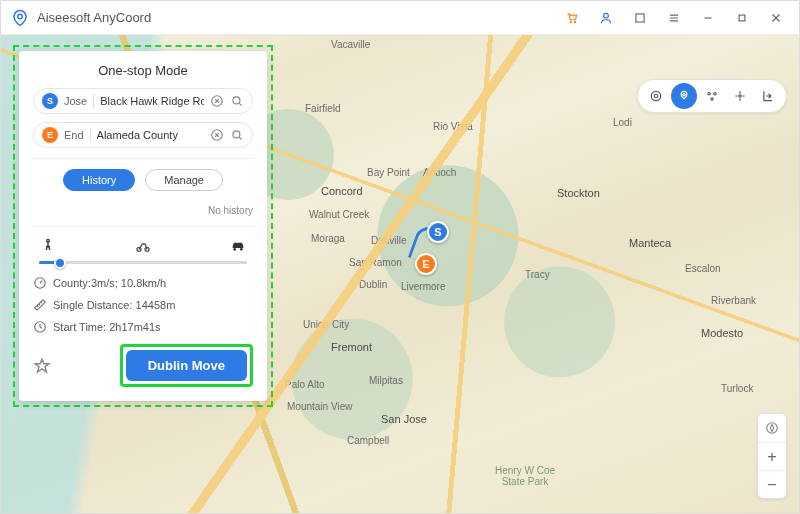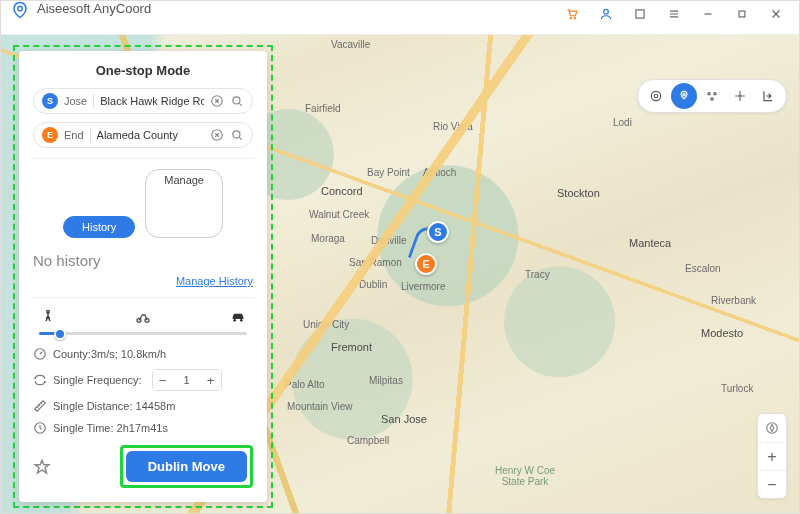--- a/index.html
+++ b/index.html
@@ -1,19 +1,19 @@
 <!DOCTYPE html>
 <html><head>
 <meta charset="utf-8">
 <style>
   * { box-sizing: border-box; margin: 0; padding: 0; font-family: -apple-system, Segoe UI, Arial, sans-serif; }
   body { width: 800px; height: 514px; background: #fff; border: 1px solid #ddd; position: relative; overflow: hidden; }
 
   
-  .titlebar { height: 34px; display: flex; padding: 0 10px; gap: 8px; background: #fff; border-bottom: 1px solid #eee; }
+  .titlebar { height: 34px; display: flex; align-items: center; padding: 0 10px; gap: 8px; background: #fff; border-bottom: 1px solid #eee; }
   .titlebar .logo { width: 18px; height: 18px; }
   .titlebar .title { font-size: 13px; color: #555; flex: 0 0 auto; }
   .titlebar .spacer { flex: 1; }
   .tb-btn { width: 26px; height: 26px; display: flex; align-items: center; justify-content: center; cursor: pointer; color: #666; border-radius: 4px; }
   .tb-btn svg { width: 14px; height: 14px; }
 
   
   .map { position: absolute; top: 34px; left: 0; right: 0; bottom: 0; background:
     linear-gradient(160deg, #f6f3e7 0%, #ece6cc 18%, #f3eed9 35%, #eae3c8 55%, #f1ecd6 75%, #ece5ca 100%);
     overflow: hidden; }
@@ -45,39 +45,39 @@
   .mode-btn svg { width: 14px; height: 14px; }
 
   
   .zoom { position: absolute; right: 12px; bottom: 14px; width: 30px; background: #fff; border: 1px solid #e0e0e0; border-radius: 6px; box-shadow: 0 1px 3px rgba(0,0,0,0.08); }
   .zoom div { height: 28px; display: flex; align-items: center; justify-content: center; color: #666; cursor: pointer; }
   .zoom div + div { border-top: 1px solid #eee; }
 
   
   .panel-wrap { position: absolute; top: 44px; left: 12px; width: 260px; border: 2px dashed #22d43b; padding: 4px; }
   .panel { background: #fff; border-radius: 4px; box-shadow: 0 2px 8px rgba(0,0,0,0.15); padding: 12px 14px 14px; }
-  .panel h3 { font-size: 13px; font-weight: 700; text-align: center; color: #333; margin-bottom: 10px; }
+  .panel h3 { font-size: 13px; font-weight: 400; text-align: center; color: #333; margin-bottom: 10px; }
 
   .loc-row { display: flex; align-items: center; gap: 6px; border: 1px solid #e5e5e5; border-radius: 16px; padding: 4px 8px; margin-bottom: 8px; }
   .loc-row .badge { width: 16px; height: 16px; border-radius: 50%; display: flex; align-items: center; justify-content: center; font-size: 9px; font-weight: bold; color: #fff; flex: 0 0 auto; }
   .loc-row .badge.s { background: #2f7be5; }
   .loc-row .badge.e { background: #ff7a1a; }
   .loc-row .lbl { font-size: 11px; color: #666; flex: 0 0 auto; }
   .loc-row .sep { width: 1px; height: 14px; background: #ddd; }
   .loc-row input { flex: 1; border: none; outline: none; font-size: 11px; color: #333; min-width: 0; }
   .loc-row .icn { width: 14px; height: 14px; color: #888; cursor: pointer; flex: 0 0 auto; }
 
   .divider { height: 1px; background: #eee; margin: 10px -2px; }
 
   .pills { display: flex; justify-content: center; gap: 10px; margin-top: 6px; }
   .pill { padding: 4px 18px; border-radius: 14px; font-size: 11px; border: 1px solid #ccc; cursor: pointer; }
-  .pill.active { background: #2f7be5; color: #fff; border-color: #2f7be5; margin-top: 47px; }
+  .pill.active { background: #2f7be5; color: #fff; border-color: #2f7be5; }
   .pill.inactive { background: #fff; color: #444; }
 
-  .nohist { text-align: left; font-size: 15px; color: #888; margin: 14px 0 6px; }
+  .nohist { text-align: right; font-size: 10px; color: #888; margin: 14px 0 6px; }
   .manage { text-align: right; font-size: 11px; color: #2f7be5; text-decoration: underline; cursor: pointer; margin-bottom: 8px; }
 
   .speed-modes { display: flex; justify-content: space-between; padding: 0 6px; margin-top: 6px; }
   .speed-modes span { width: 18px; height: 18px; display: flex; align-items: center; justify-content: center; color: #555; cursor: pointer; }
   .slider-track { position: relative; height: 3px; background: #d9d9d9; border-radius: 2px; margin: 6px 6px 12px; }
   .slider-fill  { position: absolute; height: 100%; background: #2f7be5; border-radius: 2px; }
   .slider-thumb { position: absolute; top: 50%; width: 12px; height: 12px; background: #2f7be5; border: 2px solid #fff; border-radius: 50%; transform: translate(-50%, -50%); box-shadow: 0 1px 2px rgba(0,0,0,0.3); }
 
   .info-row { display: flex; align-items: center; gap: 6px; font-size: 11px; color: #555; margin: 8px 0; }
   .info-row .icn { width: 14px; height: 14px; color: #777; flex: 0 0 auto; }
@@ -263,21 +263,20 @@
           </svg></span>
     </div>
 
     <div class="divider"></div>
 
     <div class="pills">
       <span class="pill active">History</span>
       <span class="pill inactive">Manage</span>
     </div>
     <div class="nohist">No history</div>
-    <div class="manage">Manage History</div>
 
     <div class="divider"></div>
 
     <div class="speed-modes">
       <span>
           <svg width="16" height="16" viewBox="0 0 24 24" fill="none" stroke="#333" stroke-width="2">
             <circle cx="12" cy="4" r="2"></circle>
             <path d="M12 6v5l-3 7M12 11l3 7M9 13h6"></path>
           </svg>
         </span>
@@ -302,47 +301,35 @@
     </div>
 
     <div class="info-row">
       <span class="icn"><svg viewBox="0 0 24 24" fill="none" stroke="currentColor" stroke-width="2">
             <circle cx="12" cy="12" r="9"></circle>
             <path d="M12 12l4-4"></path>
           </svg></span>
       <span>County:3m/s; 10.8km/h</span>
     </div>
 
-    <div class="info-row">
-      <span class="icn"><svg viewBox="0 0 24 24" fill="none" stroke="currentColor" stroke-width="2">
-            <path d="M4 10c0-3 3-6 8-6s8 3 8 6M20 14c0 3-3 6-8 6s-8-3-8-6"></path>
-            <path d="M4 10l-2-2M20 14l2 2"></path>
-          </svg></span>
-      <span>Single Frequency:</span>
-      <span class="freq-ctrl">
-        <button>−</button>
-        <span>1</span>
-        <button>+</button>
-      </span>
-    </div>
 
     <div class="info-row">
       <span class="icn"><svg viewBox="0 0 24 24" fill="none" stroke="currentColor" stroke-width="2">
             <path d="M3 17L17 3l4 4L7 21z"></path>
             <path d="M7 13l2 2M10 10l2 2M13 7l2 2"></path>
           </svg></span>
       <span>Single Distance: 14458m</span>
     </div>
 
     <div class="info-row">
       <span class="icn"><svg viewBox="0 0 24 24" fill="none" stroke="currentColor" stroke-width="2">
             <circle cx="12" cy="12" r="9"></circle>
             <path d="M12 7v5l3 2"></path>
           </svg></span>
-      <span>Single Time: 2h17m41s</span>
+      <span>Start Time: 2h17m41s</span>
     </div>
 
     <div class="bottom-row">
       <span class="fav"><svg viewBox="0 0 24 24" fill="none" stroke="currentColor" stroke-width="2">
             <path d="M12 3l2.5 6H21l-5 4 2 7-6-4-6 4 2-7-5-4h6.5z"></path>
           </svg></span>
       <span class="start-wrap">
         <button class="start-btn">Dublin Move</button>
       </span>
     </div>

